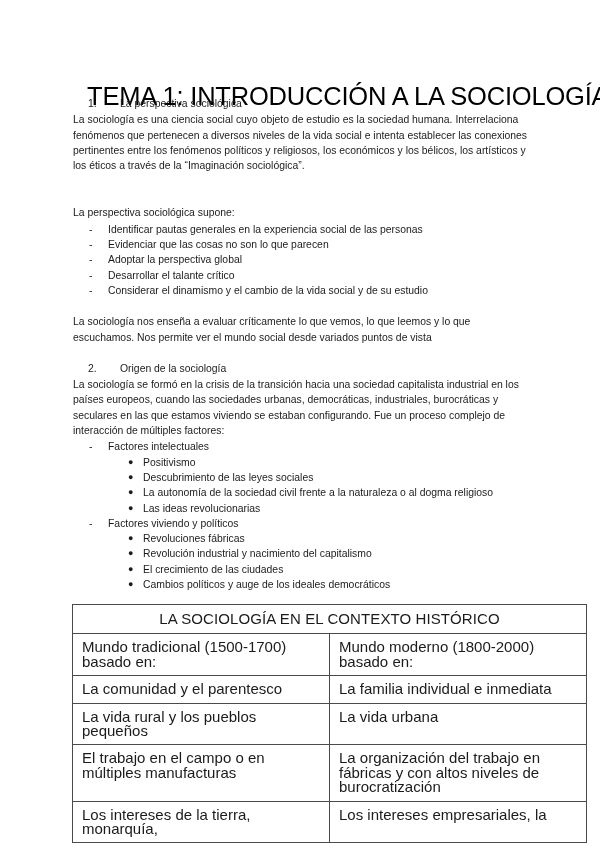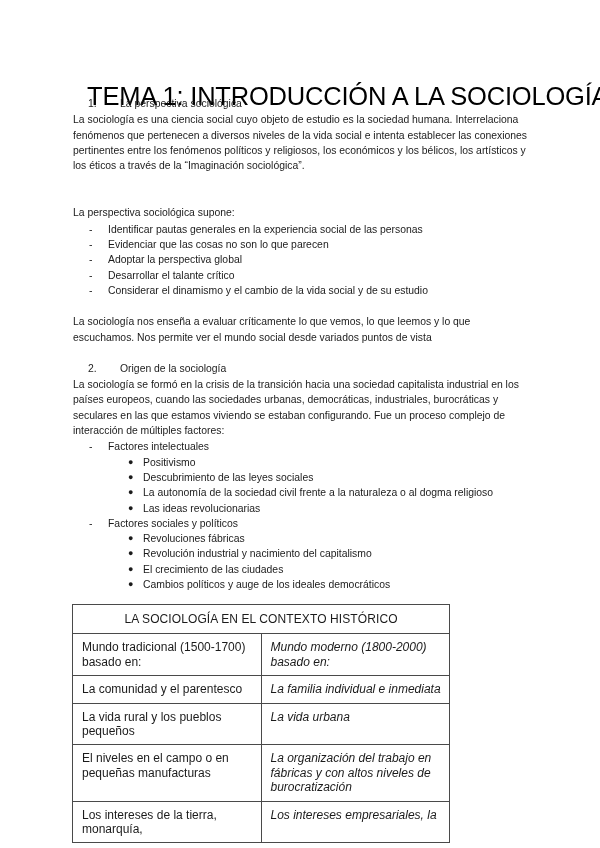--- a/index.html
+++ b/index.html
@@ -116,33 +116,33 @@
 
   
   .table-wrap {
     position: absolute;
     left: 72px;
     top: 604px;
     width: 452px;
   }
   table.hist-table {
     border-collapse: collapse;
-    width: 378px;
+    width: 515px;
     table-layout: fixed;
-    font-size: 12px;
+    font-size: 15px;
     color: #1b1b1b;
   }
   table.hist-table td {
     border: 1px solid #4a4a4a;
     padding: 6px 8px 6px 9px;
     vertical-align: top;
     line-height: 14.4px;
   }
   table.hist-table td.col-a { width: 226px; }
-  table.hist-table td.col-b { width: 226px; font-style: italic; }
+  table.hist-table td.col-b { width: 226px; }
   table.hist-table td.table-title {
     text-align: center;
     padding: 7px 8px 7px 8px;
     letter-spacing: 0.1px;
   }
 </style>
 </head>
 <body>
 
 <div class="page">
@@ -222,21 +222,21 @@
       </li>
       <li>
         <span class="marker">●</span>
         <span>Las ideas revolucionarias</span>
       </li>
     </ul>
 
     <ul class="dash-list">
       <li>
         <span class="marker">-</span>
-        <span>Factores sociales y políticos</span>
+        <span>Factores viviendo y políticos</span>
       </li>
     </ul>
     <ul class="dot-list">
       <li>
         <span class="marker">●</span>
         <span>Revoluciones fábricas</span>
       </li>
       <li>
         <span class="marker">●</span>
         <span>Revolución industrial y nacimiento del capitalismo</span>
@@ -265,21 +265,21 @@
         </tr>
         <tr>
           <td class="col-a">La comunidad y el parentesco</td>
           <td class="col-b">La familia individual e inmediata</td>
         </tr>
         <tr>
           <td class="col-a">La vida rural y los pueblos pequeños</td>
           <td class="col-b">La vida urbana</td>
         </tr>
         <tr>
-          <td class="col-a">El niveles en el campo o en pequeñas manufacturas</td>
+          <td class="col-a">El trabajo en el campo o en múltiples manufacturas</td>
           <td class="col-b">La organización del trabajo en fábricas y con altos niveles de burocratización</td>
         </tr>
         <tr>
           <td class="col-a">Los intereses de la tierra, monarquía,</td>
           <td class="col-b">Los intereses empresariales, la</td>
         </tr>
       </tbody>
     </table>
   </div>
 

